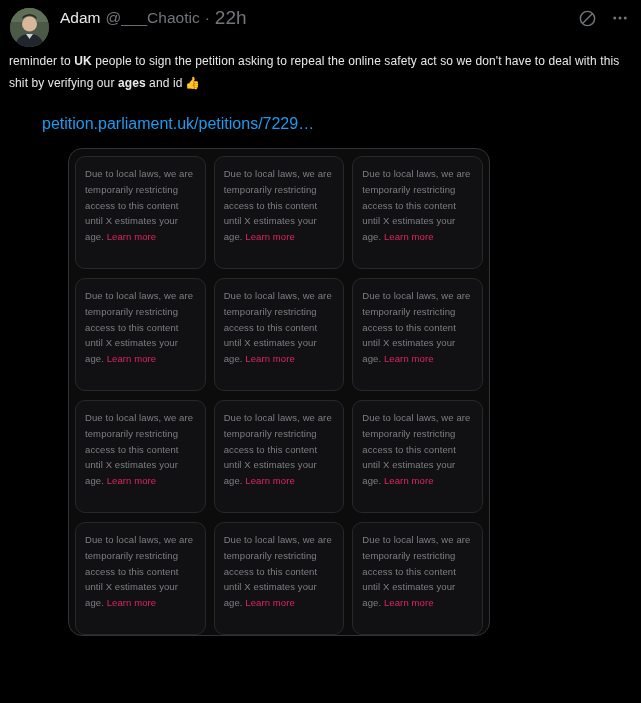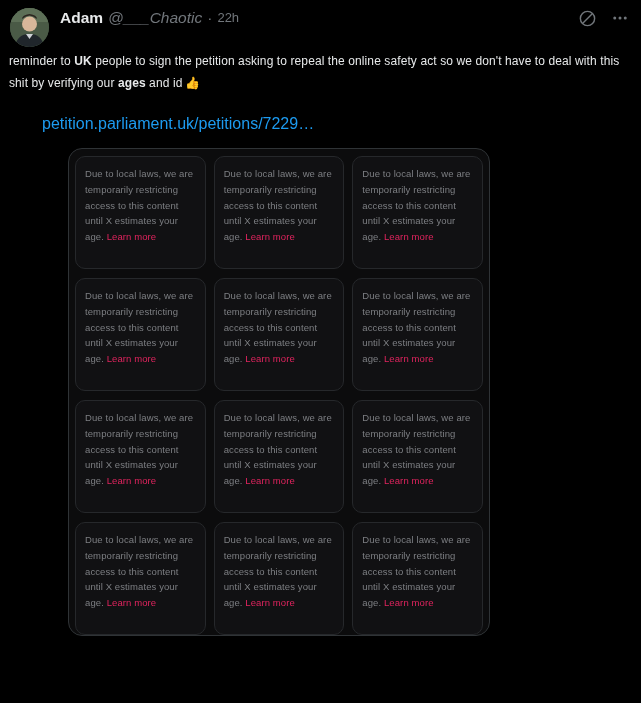--- a/index.html
+++ b/index.html
@@ -42,38 +42,37 @@
     padding-left: 11px;
   }
   .namerow {
     display: flex;
     align-items: center;
     font-size: 15px;
     line-height: 20px;
     white-space: nowrap;
   }
   .display-name {
-    font-weight: bold;
+    font-weight: normal;
     color: #e7e9ea;
     font-size: 15.5px;
   }
   .handle {
     color: #71767b;
     margin-left: 5px;
     font-size: 15.5px;
-    font-style: italic;
   }
   .dot {
     color: #71767b;
     margin: 0 5px;
     font-size: 15.5px;
   }
   .time {
     color: #71767b;
-    font-size: 13px;
+    font-size: 19px;
   }
   .head-actions {
     margin-left: auto;
     display: flex;
     align-items: center;
     gap: 14px;
     padding-right: 2px;
   }
   .icon-btn {
     color: #71767b;

